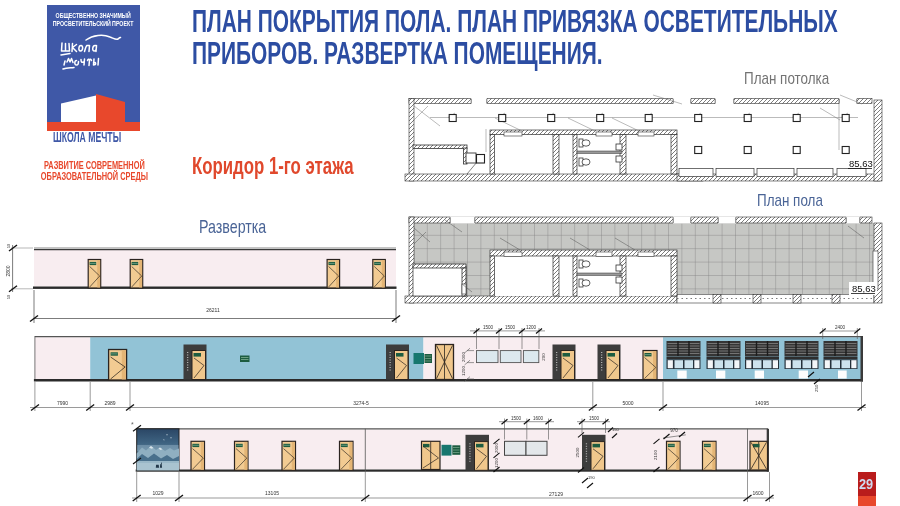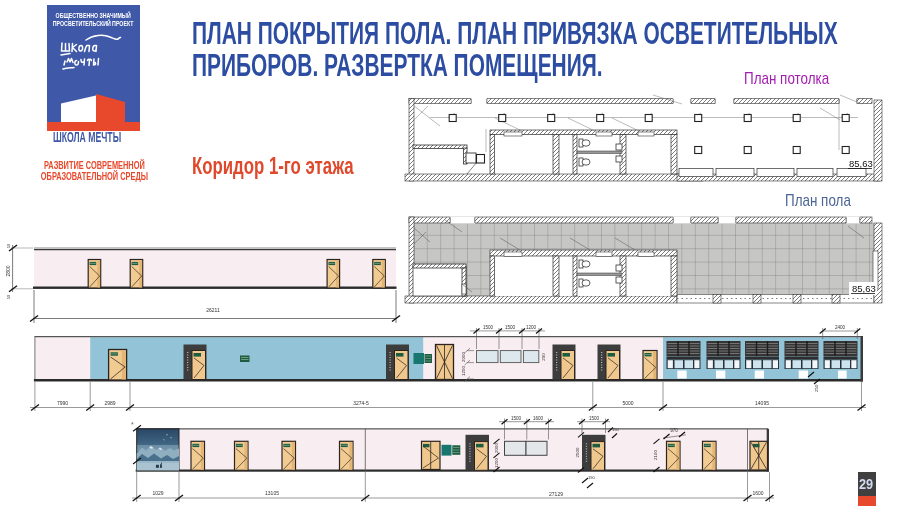--- a/index.html
+++ b/index.html
@@ -39,28 +39,29 @@
     <polygon points="0,28 93,28 93,37 0,37" fill="#e8482c"></polygon>
     <polygon points="49,0 78,8 78,28 49,28" fill="#e8482c"></polygon>
     <polygon points="14,9.5 49,1.5 49,28 14,28" fill="#fff"></polygon>
   </svg>
 
   <div class="abs" style="left:-35px;top:124px;width:150px;text-align:center;color:#3f58a7;font-weight:bold;font-size:14px;"><span style="display:inline-block;transform:scaleX(0.62);white-space:nowrap;">ШКОЛА МЕЧТЫ</span></div>
 
   <div class="abs" style="left:-28px;top:156px;width:150px;text-align:center;color:#e8482c;font-weight:bold;font-size:10px;line-height:10.6px;"><span style="display:inline-block;transform:scaleX(0.74);white-space:nowrap;">РАЗВИТИЕ СОВРЕМЕННОЙ<br>ОБРАЗОВАТЕЛЬНОЙ СРЕДЫ</span></div>
 </div>
 
-<div class="abs" style="left:192px;top:18px;width:700px;color:#2c4da2;font-weight:bold;font-size:31px;line-height:32px;"><span class="cond" style="transform:scaleX(0.675);white-space:nowrap;">ПЛАН ПОКРЫТИЯ ПОЛА. ПЛАН ПРИВЯЗКА ОСВЕТИТЕЛЬНЫХ</span><br><span class="cond" style="transform:scaleX(0.675);white-space:nowrap;">ПРИБОРОВ. РАЗВЕРТКА ПОМЕЩЕНИЯ.</span></div>
+<div class="abs" style="left:192px;top:6px;width:700px;color:#2c4da2;font-weight:bold;font-size:31px;line-height:32px;"><span class="cond" style="transform:scaleX(0.675);white-space:nowrap;">ПЛАН ПОКРЫТИЯ ПОЛА. ПЛАН ПРИВЯЗКА ОСВЕТИТЕЛЬНЫХ</span><br><span class="cond" style="transform:scaleX(0.675);white-space:nowrap;">ПРИБОРОВ. РАЗВЕРТКА ПОМЕЩЕНИЯ.</span></div>
 
 <div class="abs" style="left:192px;top:117px;color:#e0482c;font-weight:bold;font-size:23px;margin-top:36px;"><span class="cond" style="transform:scaleX(0.73);white-space:nowrap;">Коридор 1-го этажа</span></div>
 
-<div class="abs" style="left:744px;top:69px;color:#a21caf;font-size:17px;"><span class="cond" style="transform:scaleX(0.79);white-space:nowrap;">План потолка</span></div>
-
-<div class="abs" style="left:757px;top:191px;color:#4a6496;font-size:17px;margin-left:28px;"><span class="cond" style="transform:scaleX(0.79);white-space:nowrap;">План пола</span></div>
-
+<div class="abs" style="left:744px;top:69px;color:#737373;font-size:17px;"><span class="cond" style="transform:scaleX(0.79);white-space:nowrap;">План потолка</span></div>
+
+<div class="abs" style="left:757px;top:191px;color:#4a6496;font-size:17px;"><span class="cond" style="transform:scaleX(0.79);white-space:nowrap;">План пола</span></div>
+
+<div class="abs" style="left:199px;top:216px;color:#4a6496;font-size:19px;"><span class="cond" style="transform:scaleX(0.75);white-space:nowrap;">Развертка</span></div>
 
 <svg class="abs" style="left:400px;top:90px;" width="492" height="95" viewBox="0 0 492 95">
 <defs>
 <pattern id="h1" patternUnits="userSpaceOnUse" width="4" height="4">
           <rect width="4" height="4" fill="#fff"></rect>
           <path d="M-1,5 L5,-1 M3,5 L5,3 M-1,1 L1,-1" stroke="#444" stroke-width="0.7"></path>
         </pattern>
 </defs>
 <g stroke-linecap="butt">
 
@@ -765,17 +766,17 @@
 
 <g>
 <text x="488" y="64" font-family="Liberation Sans" font-size="4" fill="#333">190</text>
 <g stroke="#111" stroke-width="1.1">
           <line x1="482" y1="68" x2="488" y2="63"></line>
           <line x1="487" y1="73" x2="493" y2="68"></line>
         </g>
 </g>
 </svg>
 
-<div class="abs" style="left:858px;top:472px;width:18px;height:24px;background:#404040;color:#cfd8ef;font-weight:bold;font-size:15px;text-align:right;line-height:24px;"><span class="cond" style="transform:scaleX(0.85);">29</span></div>
+<div class="abs" style="left:858px;top:472px;width:18px;height:24px;background:#b91c1c;color:#cfd8ef;font-weight:bold;font-size:15px;text-align:right;line-height:24px;"><span class="cond" style="transform:scaleX(0.85);">29</span></div>
 
 <div class="abs" style="left:858px;top:496px;width:18px;height:10px;background:#e8482c;"></div>
 
 </div>
 
 </body></html>

